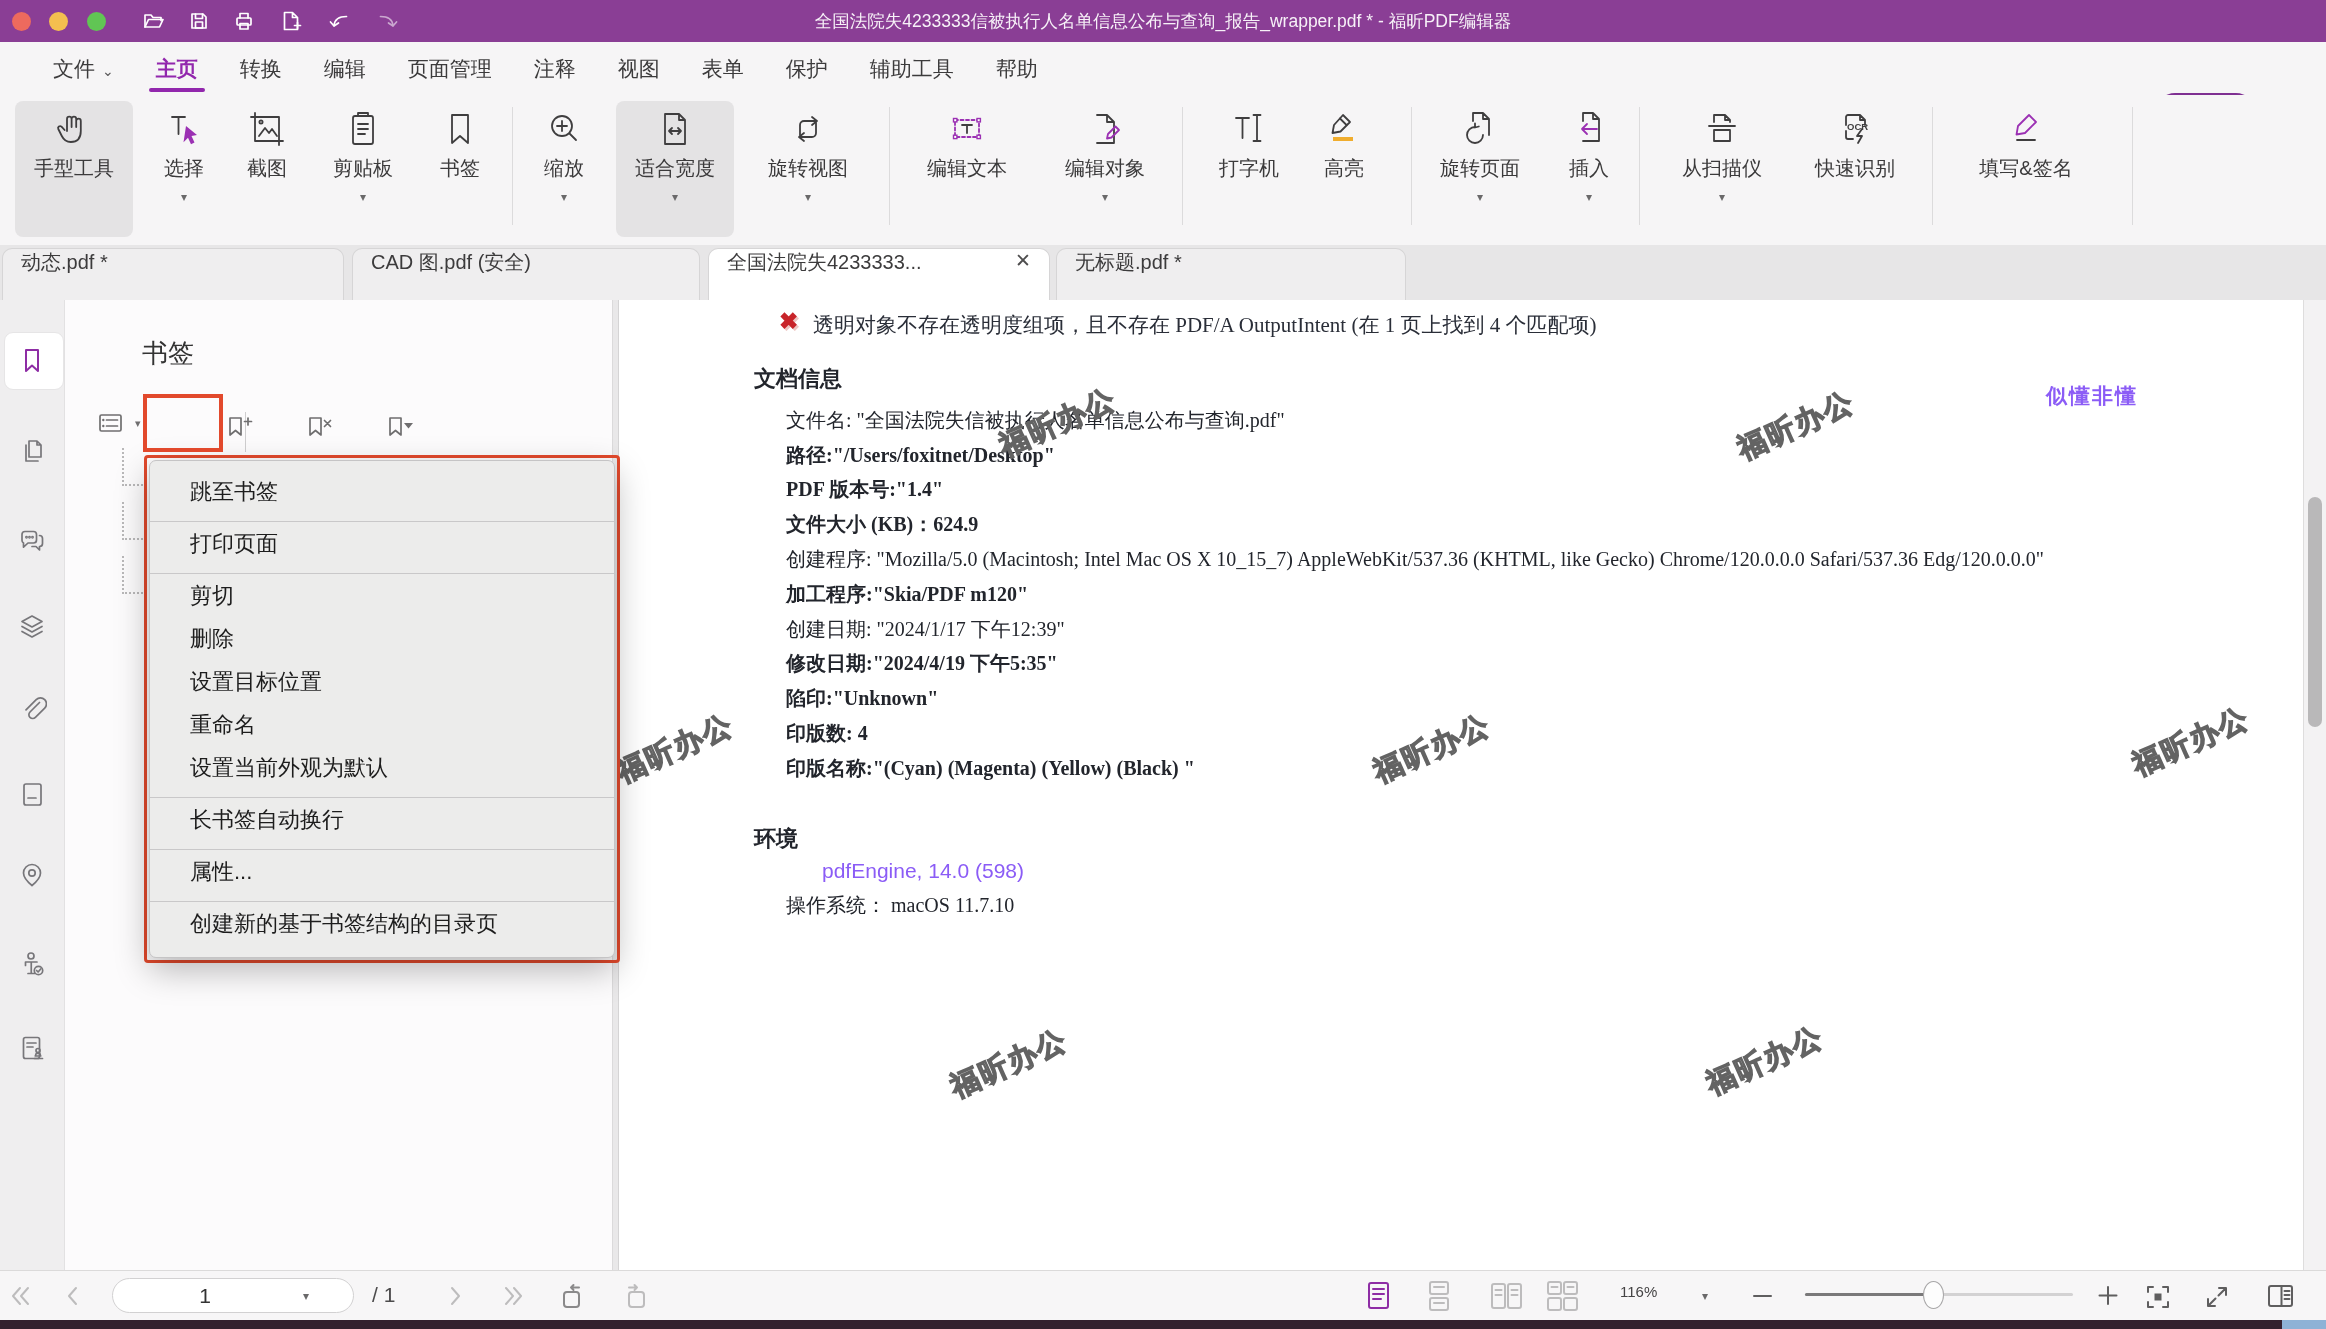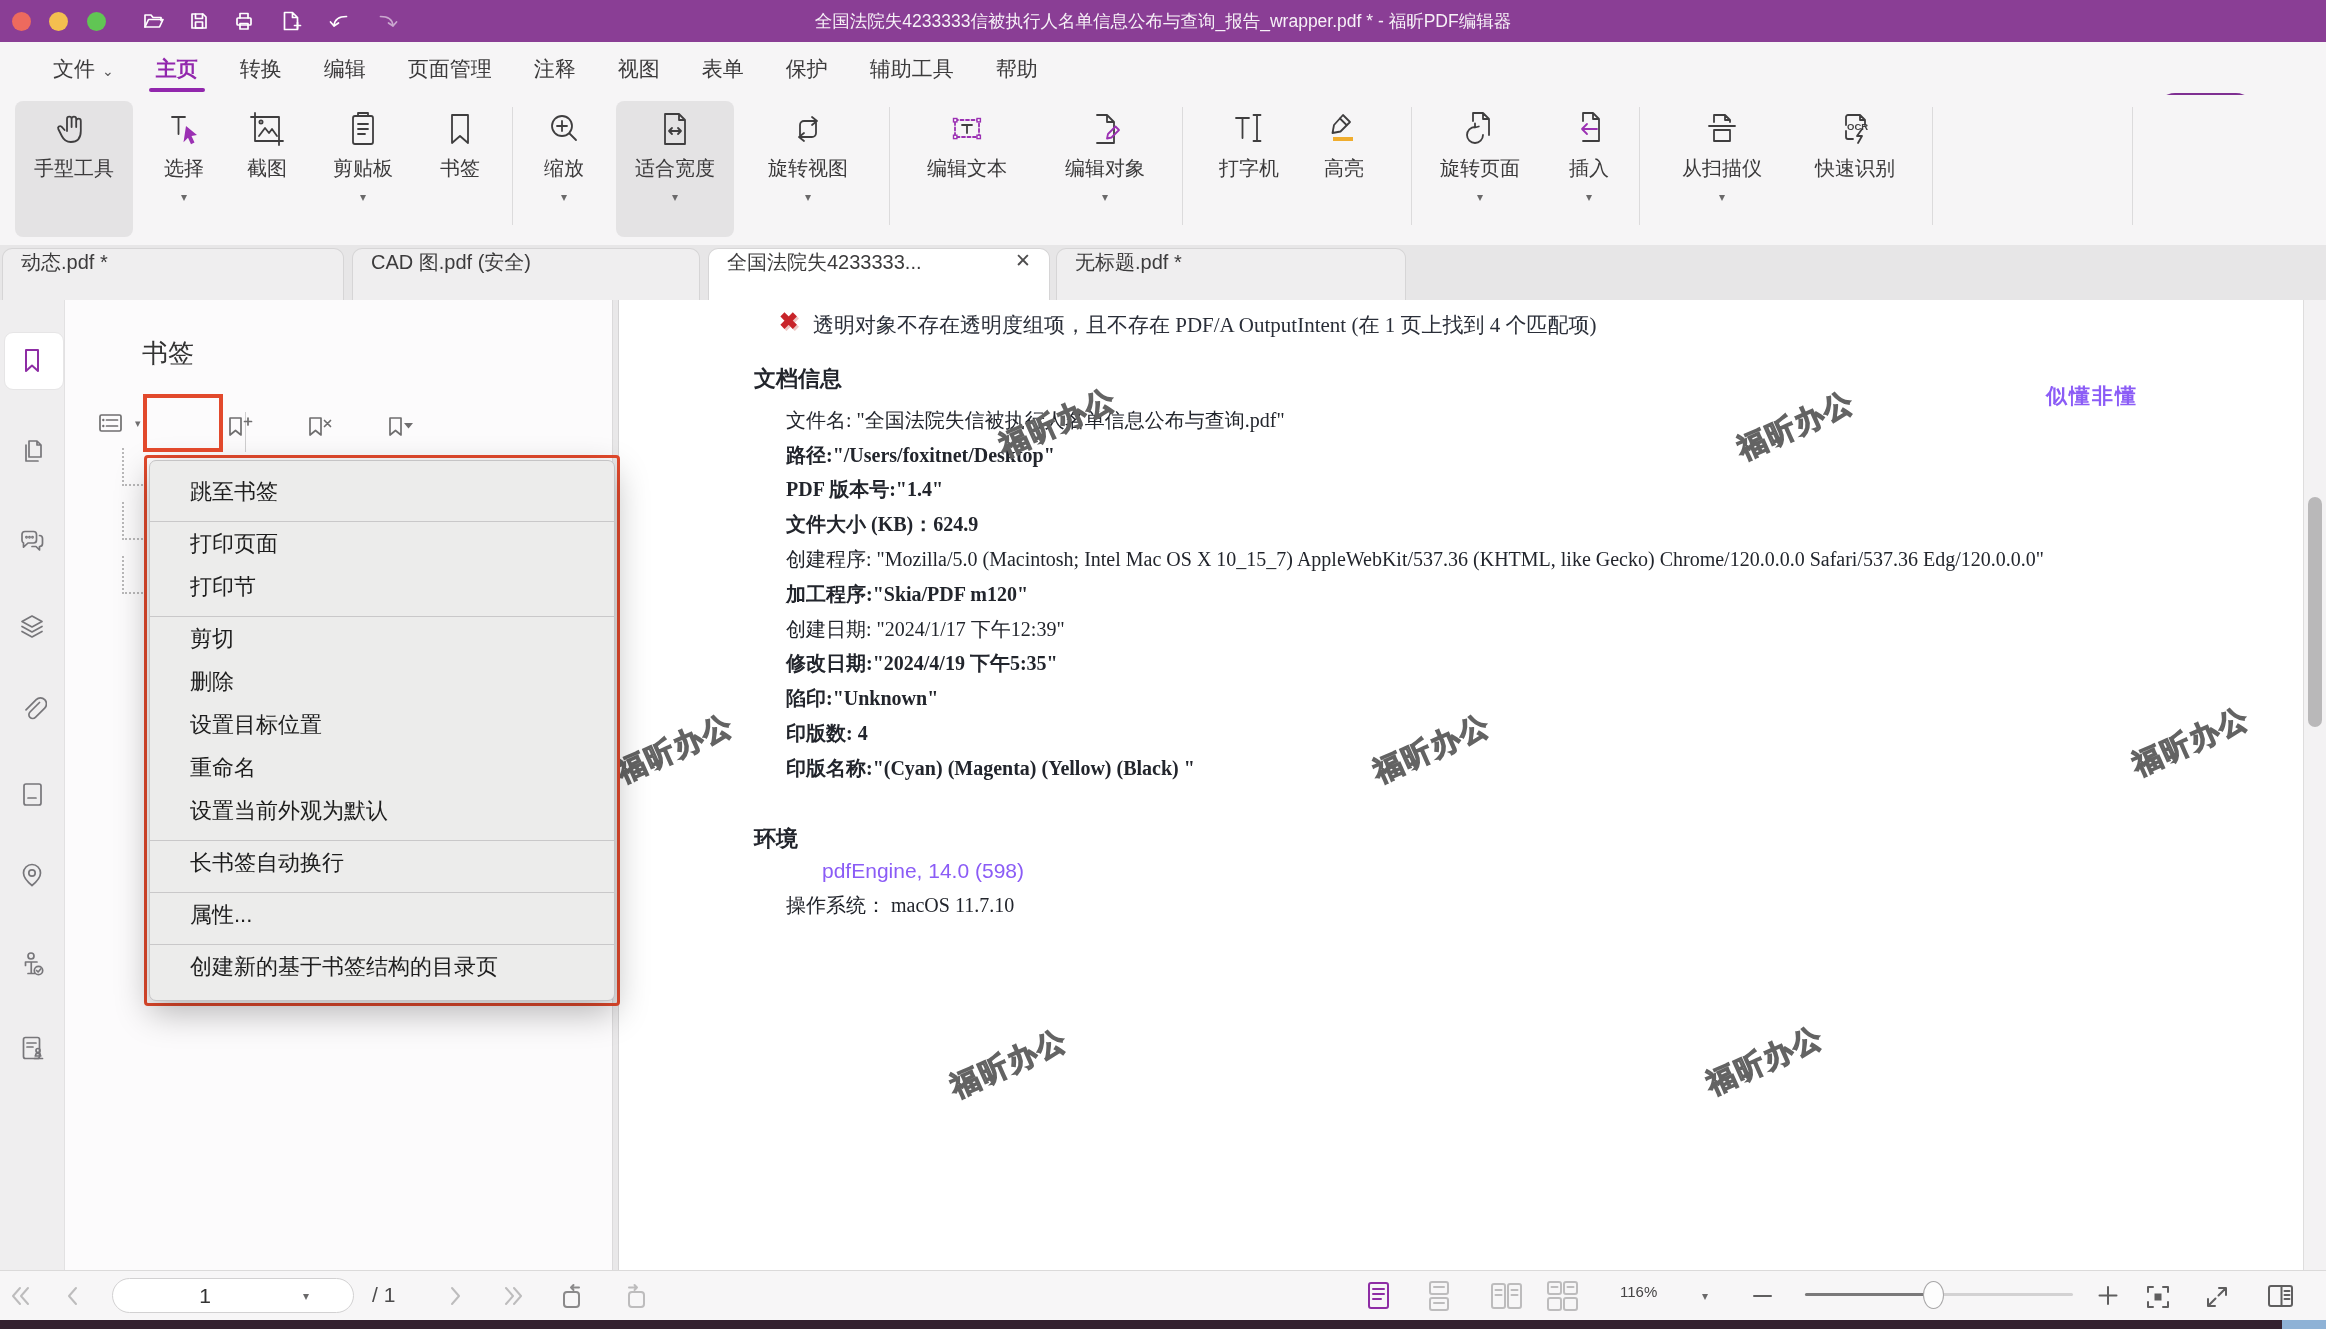--- a/index.html
+++ b/index.html
@@ -465,20 +465,29 @@
             <path d="M13 24 v6 a2 2 0 0 0 2 2 h5"></path>
             <text x="14" y="23" font-size="9.5" fill="#3f3e3f" stroke="none" font-weight="bold" font-family="Liberation Sans, sans-serif">OCR</text>
             <path d="M29 22 l-5 7 h5 l-4 7"></path>
           </svg>
         </div>
       <div class="rlabel">快速识别</div>
     </div>
 
     <div class="rdiv" style="left:1932px"></div>
 
+    <div class="rbtn" style="left:1961px;width:130px">
+      <div class="ric">
+          <svg class="st" width="44" height="44">
+            <path class="pp" d="M25 8 l7 7 -11 11 -8.5 1.5 1.5-8.5 z"></path>
+            <path d="M13 33 h18"></path>
+          </svg>
+        </div>
+      <div class="rlabel">填写&amp;签名</div>
+    </div>
 
     <div class="rdiv" style="left:2132px"></div>
   </div>
 
   <div class="abs tabbar">
     <div class="dtab" style="left:2px;width:342px">
       <span>动态.pdf *</span>
     </div>
     <div class="dtab" style="left:352px;width:348px">
       <span>CAD 图.pdf (安全)</span>
@@ -697,23 +706,20 @@
     <div class="cm">
 
         <div class="cm-item">
           <span>跳至书签</span>
         </div>
 
         <div class="cm-item group-start">
           <span>打印页面</span>
         </div>
 
-        <div class="cm-item">
-          <span>打印节</span>
-        </div>
 
         <div class="cm-item group-start">
           <span>剪切</span>
         </div>
 
         <div class="cm-item">
           <span>删除</span>
         </div>
 
         <div class="cm-item">

